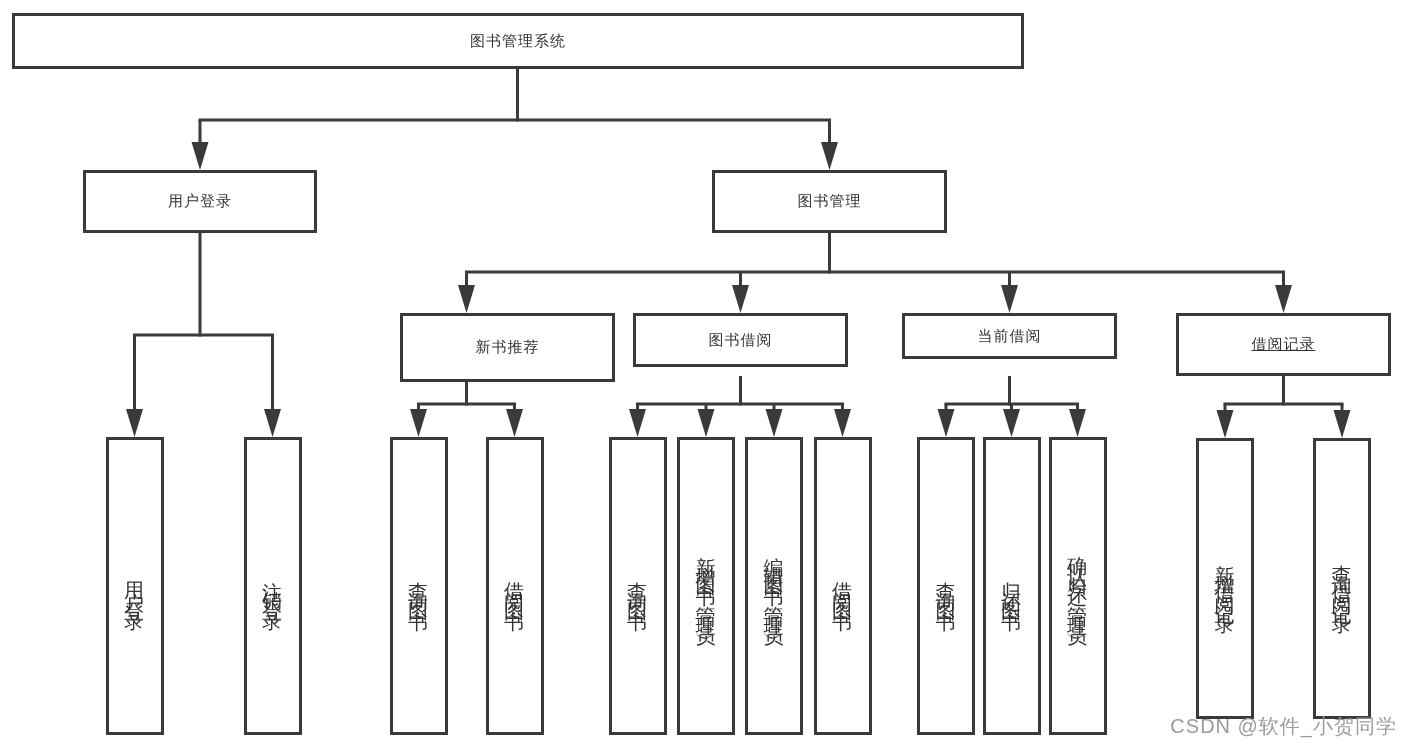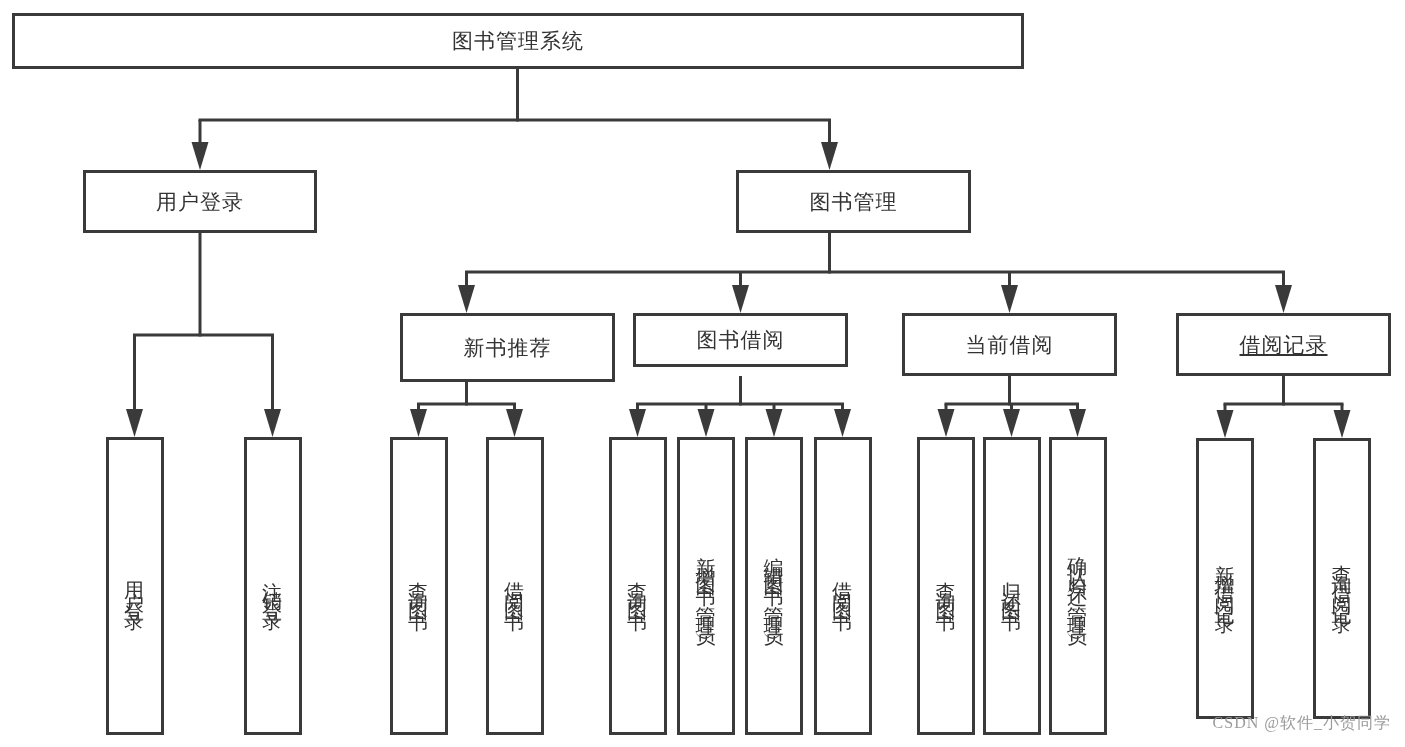--- a/index.html
+++ b/index.html
@@ -29,21 +29,21 @@
   .wires line{stroke:var(--line);stroke-width:3;}
   .wires polygon{fill:var(--line);stroke:none;}
   .node{
     position:absolute;
     box-sizing:border-box;
     border:3px solid var(--line);
     background:var(--bg);
     display:flex;
     align-items:center;
     justify-content:center;
-    font-size:21px;
+    font-size:15px;
     letter-spacing:1px;
     color:var(--text);
   }
   .leaf{
     position:absolute;
     box-sizing:border-box;
     border:3px solid var(--line);
     background:var(--bg);
     width:58px;
     top:437px;
@@ -58,26 +58,25 @@
     font-size:20px;
     letter-spacing:10px;
     line-height:1;
     color:var(--text);
     white-space:nowrap;
   }
   .leaf.short{top:438px;height:281px;}
   .watermark{
     position:absolute;
     top:713px;
-    right:14px;
-    font-size:16px;
+    right:8px;
+    font-size:20px;
     letter-spacing:1px;
     color:var(--wm);
     white-space:nowrap;
-    font-family:Liberation Serif, serif;
   }
 </style>
 </head>
 <body>
 
 <div class="canvas">
 
   <svg class="wires" viewBox="0 0 1405 747" xmlns="http://www.w3.org/2000/svg">
 
     <line x1="517.5" y1="69" x2="517.5" y2="121.5"></line>
@@ -136,25 +135,25 @@
     <line x1="1223.5" y1="404" x2="1343.5" y2="404"></line>
     <line x1="1225" y1="404" x2="1225" y2="414"></line>
     <line x1="1342" y1="404" x2="1342" y2="414"></line>
     <polygon points="1216.5,410 1233.5,410 1225,438"></polygon>
     <polygon points="1333.5,410 1350.5,410 1342,438"></polygon>
   </svg>
 
   <div class="node" style="left:12px;top:13px;width:1012px;height:56px;">图书管理系统</div>
 
   <div class="node" style="left:83px;top:170px;width:234px;height:63px;">用户登录</div>
-  <div class="node" style="left:712px;top:170px;width:235px;height:63px;margin-left:24px;">图书管理</div>
+  <div class="node" style="left:712px;top:170px;width:235px;height:63px;">图书管理</div>
 
   <div class="node" style="left:359px;top:313px;width:215px;height:69px;margin-left:41px;">新书推荐</div>
   <div class="node" style="left:633px;top:313px;width:215px;height:54px;">图书借阅</div>
-  <div class="node" style="left:902px;top:313px;width:215px;height:63px;">当前借阅</div>
+  <div class="node" style="left:902px;top:313px;width:215px;height:46px;">当前借阅</div>
   <div class="node" style="left:1176px;top:313px;width:215px;height:63px;text-decoration:underline;">借阅记录</div>
 
   <div class="leaf" style="left:105.5px;">
     <span class="vtext">用户登录</span>
   </div>
   <div class="leaf" style="left:243.5px;">
     <span class="vtext">注销登录</span>
   </div>
 
   <div class="leaf" style="left:389.5px;">

